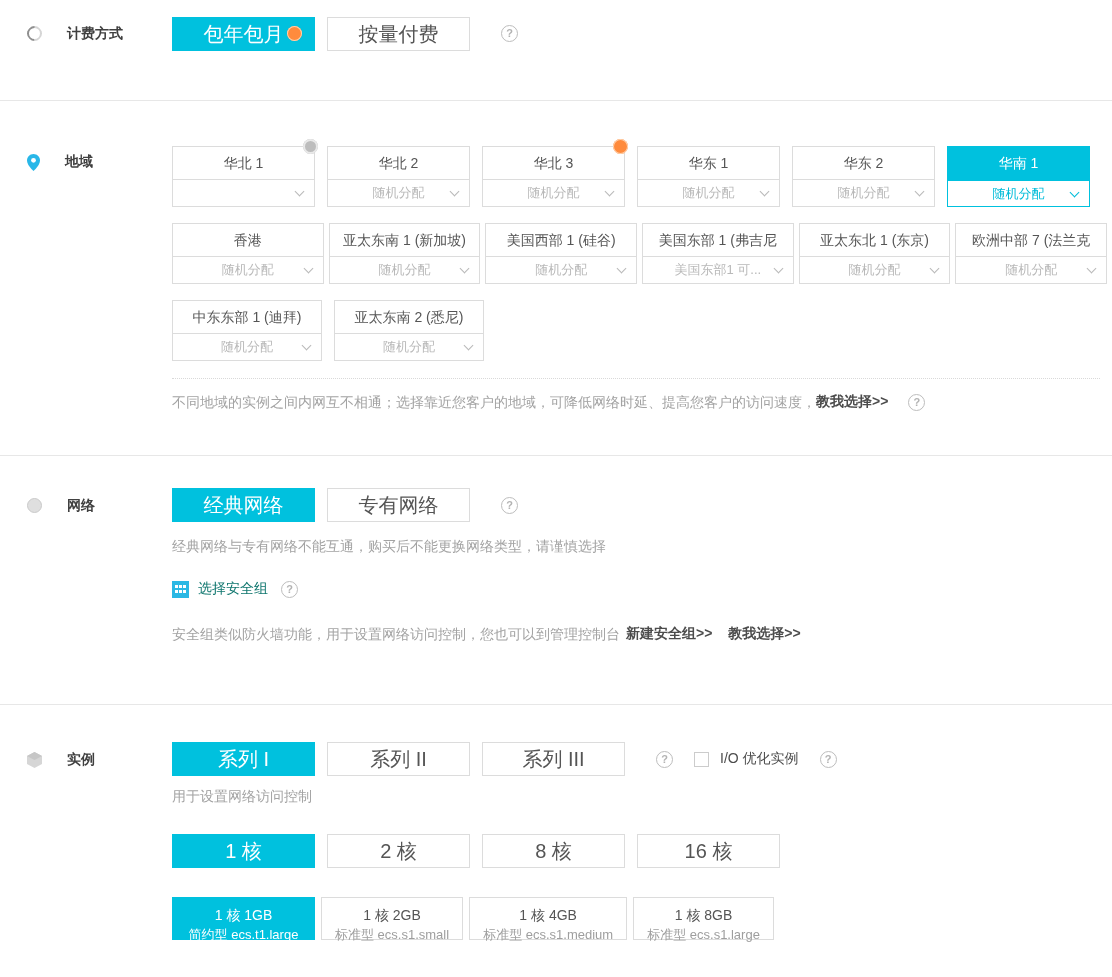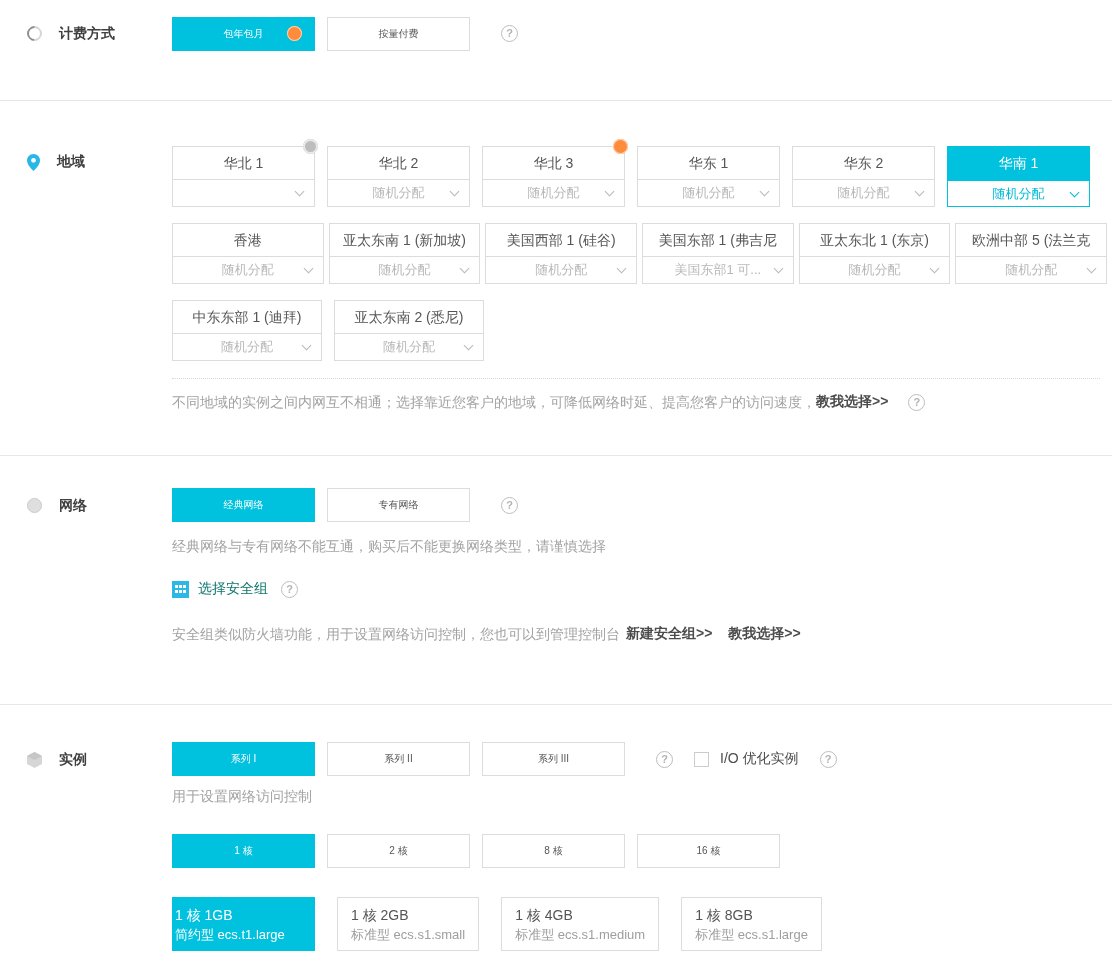--- a/index.html
+++ b/index.html
@@ -3,29 +3,29 @@
 <meta charset="utf-8">
 <style>
   * { margin:0; padding:0; box-sizing:border-box; }
   html,body { background:#fff; }
   body {
     width:1112px; height:977px; overflow:hidden;
     font-family:"Liberation Sans","DejaVu Sans",sans-serif;
     color:#555;
   }
   .section { display:flex; }
-  .label-col { width:172px; padding-left:27px; display:flex; align-items:flex-start; gap:17px; flex-shrink:0; }
+  .label-col { width:172px; padding-left:27px; display:flex; align-items:flex-start; gap:25px; flex-shrink:0; }
   .label-text { font-size:14px; font-weight:bold; color:#404040; white-space:nowrap; }
   .content-col { flex:1; min-width:0; }
   .divider { border-top:1px solid #e7e7e7; width:100%; }
 
   
   .btn {
     display:inline-block; width:143px; height:34px; line-height:32px; text-align:center;
-    border:1px solid #dcdcdc; background:#fff; color:#555; font-size:10px;
+    border:1px solid #dcdcdc; background:#fff; color:#555; font-size:20px;
     margin-right:12px; position:relative; cursor:pointer; flex-shrink:0;
   }
   .btn.selected { background:#00c1de; border-color:#00c1de; color:#fff; }
 
   
   .help {
     display:inline-block; width:17px; height:17px; border:1px solid #bdbdbd; border-radius:50%;
     color:#b3b3b3; font-size:11px; line-height:15px; text-align:center; font-weight:bold;
     vertical-align:middle; flex-shrink:0;
   }
@@ -75,21 +75,21 @@
   .sg-icon::before {
     content:""; position:absolute; left:3px; top:4px; width:3px; height:3px; background:#fff;
     box-shadow:4px 0 #fff, 8px 0 #fff, 0 5px #fff, 4px 5px #fff, 8px 5px #fff;
   }
   .sg-link { color:#0f766e; font-size:14px; cursor:pointer; }
   .checkbox { display:inline-block; width:15px; height:15px; border:1px solid #ccc; background:#fff; cursor:pointer; flex-shrink:0; }
   .io-label { font-size:14px; color:#4c4c4c; white-space:nowrap; }
 
   
   .type-row { display:flex; }
-  .type-cell { height:54px; border:1px solid #dcdcdc; background:#fff; text-align:left; padding:8px 13px 0; margin-right:22px; cursor:pointer; }
+  .type-cell { height:43px; border:1px solid #dcdcdc; background:#fff; text-align:center; padding:8px 13px 0; margin-right:6px; cursor:pointer; }
   .type-cell.fixed { width:143px; padding:8px 2px 0; }
   .type-cell .l1 { font-size:14px; color:#555; line-height:19px; white-space:nowrap; }
   .type-cell .l2 { font-size:13px; color:#9e9e9e; line-height:19px; white-space:nowrap; }
   .type-cell.selected { background:#00c1de; border-color:#00c1de; }
   .type-cell.selected .l1, .type-cell.selected .l2 { color:#fff; }
 
   .flex-center { display:flex; align-items:center; }
 </style>
 </head>
 <body>
@@ -166,21 +166,21 @@
       </div>
       <div class="region-cell">
         <div class="region-head">美国东部 1 (弗吉尼</div>
         <div class="region-dd"><span>美国东部1 可...</span><span class="chev"></span></div>
       </div>
       <div class="region-cell">
         <div class="region-head">亚太东北 1 (东京)</div>
         <div class="region-dd"><span>随机分配</span><span class="chev"></span></div>
       </div>
       <div class="region-cell">
-        <div class="region-head">欧洲中部 5 (法兰克</div>
+        <div class="region-head">欧洲中部 7 (法兰克</div>
         <div class="region-dd"><span>随机分配</span><span class="chev"></span></div>
       </div>
     </div>
 
     <div class="region-row r3" style="margin-top:16px;">
       <div class="region-cell">
         <div class="region-head">中东东部 1 (迪拜)</div>
         <div class="region-dd"><span>随机分配</span><span class="chev"></span></div>
       </div>
       <div class="region-cell">

